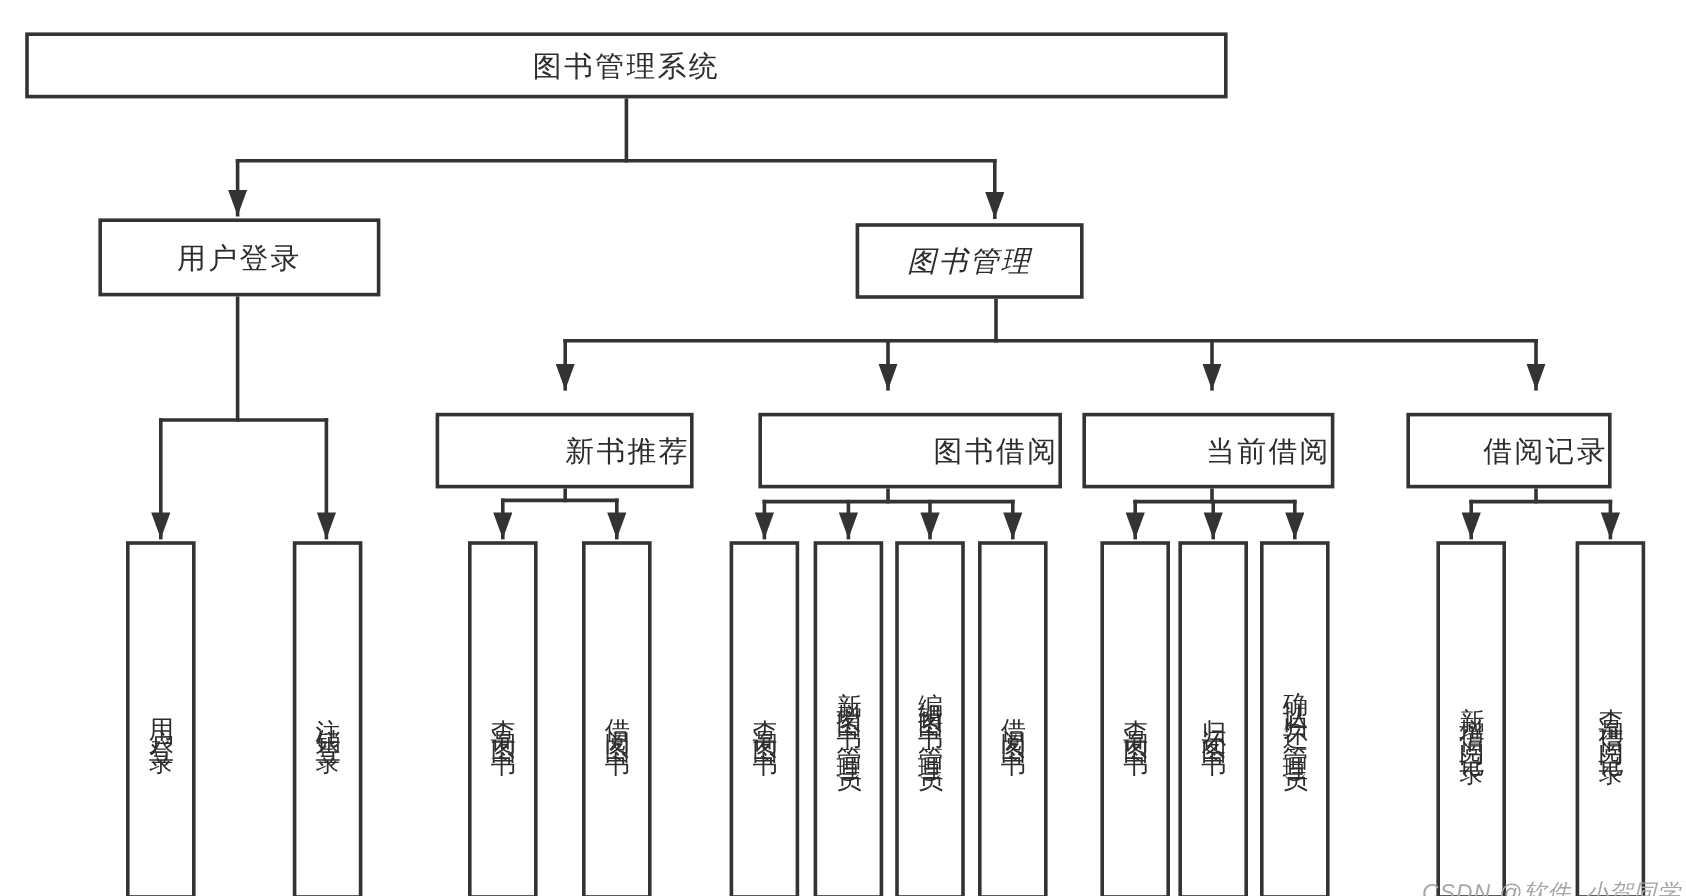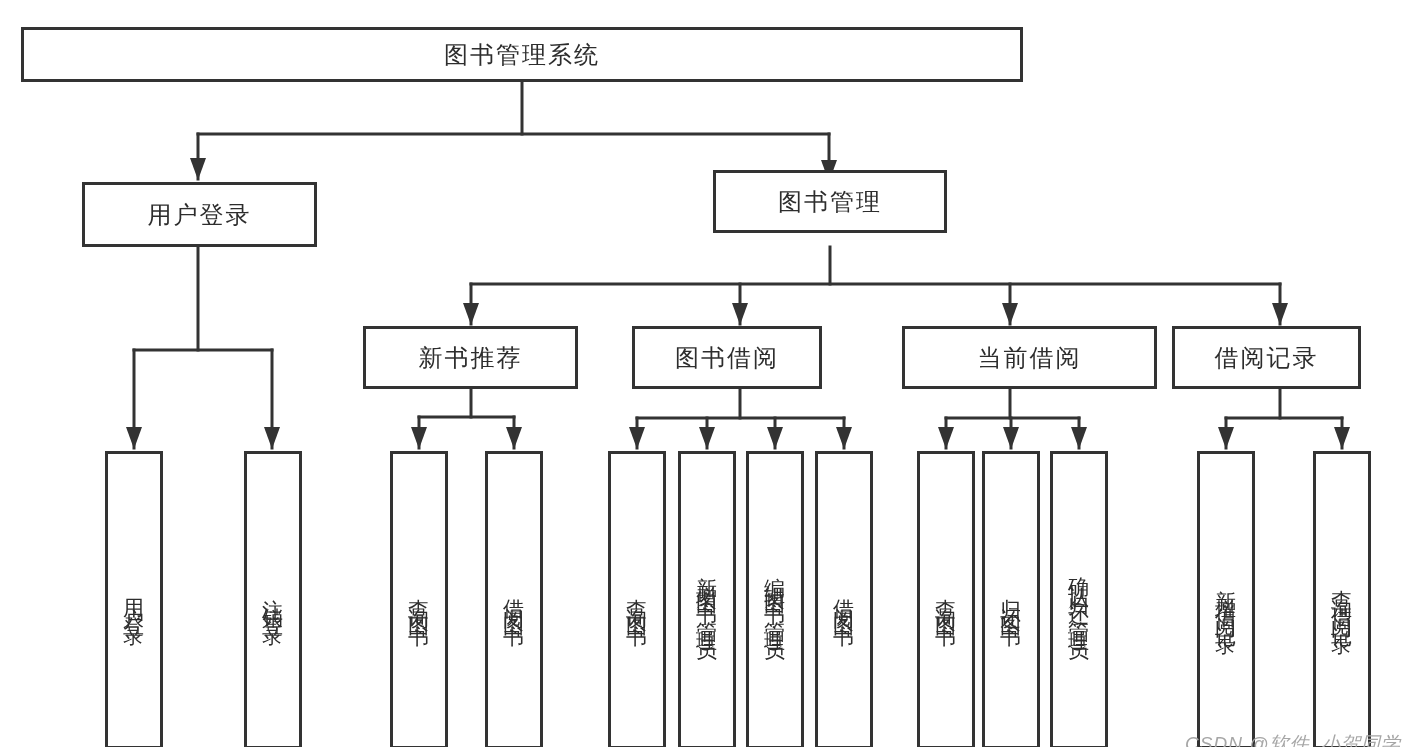--- a/index.html
+++ b/index.html
@@ -53,26 +53,26 @@
     writing-mode: vertical-rl;
     text-orientation: mixed;
     color: #2d2d2d;
     font-size: 21px;
     letter-spacing: 9px;
     line-height: 1;
     z-index: 2;
   }
   .root-box   { left: 21px;  top: 13px;  width: 1002px; height: 55px; }
   .l2-left    { left: 82px;  top: 168px; width: 235px;  height: 65px; }
-  .l2-right   { left: 713px; top: 156px; width: 234px;  height: 63px; }
-  .l3         { top: 312px; height: 63px; }
+  .l2-right   { left: 713px; top: 172px; width: 190px;  height: 63px; font-style: italic; }
+  .l3         { top: 330px; height: 63px; justify-content: flex-end; }
   .l3-a { left: 363px;  width: 215px; }
-  .l3-b { left: 632px;  width: 190px; }
-  .l3-c { left: 902px;  width: 255px; }
-  .l3-d { left: 1172px; width: 189px; }
+  .l3-b { left: 632px;  width: 253px; }
+  .l3-c { left: 902px;  width: 210px; }
+  .l3-d { left: 1172px; width: 171px; }
 
   .leaf-1a { left: 105px; }
   .leaf-1b { left: 244px; }
   .leaf-2a { left: 390px; }
   .leaf-2b { left: 485px; }
   .leaf-3a { left: 608px; }
   .leaf-3b { left: 678px; }
   .leaf-3c { left: 746px; }
   .leaf-3d { left: 815px; }
   .leaf-4a { left: 917px; }

